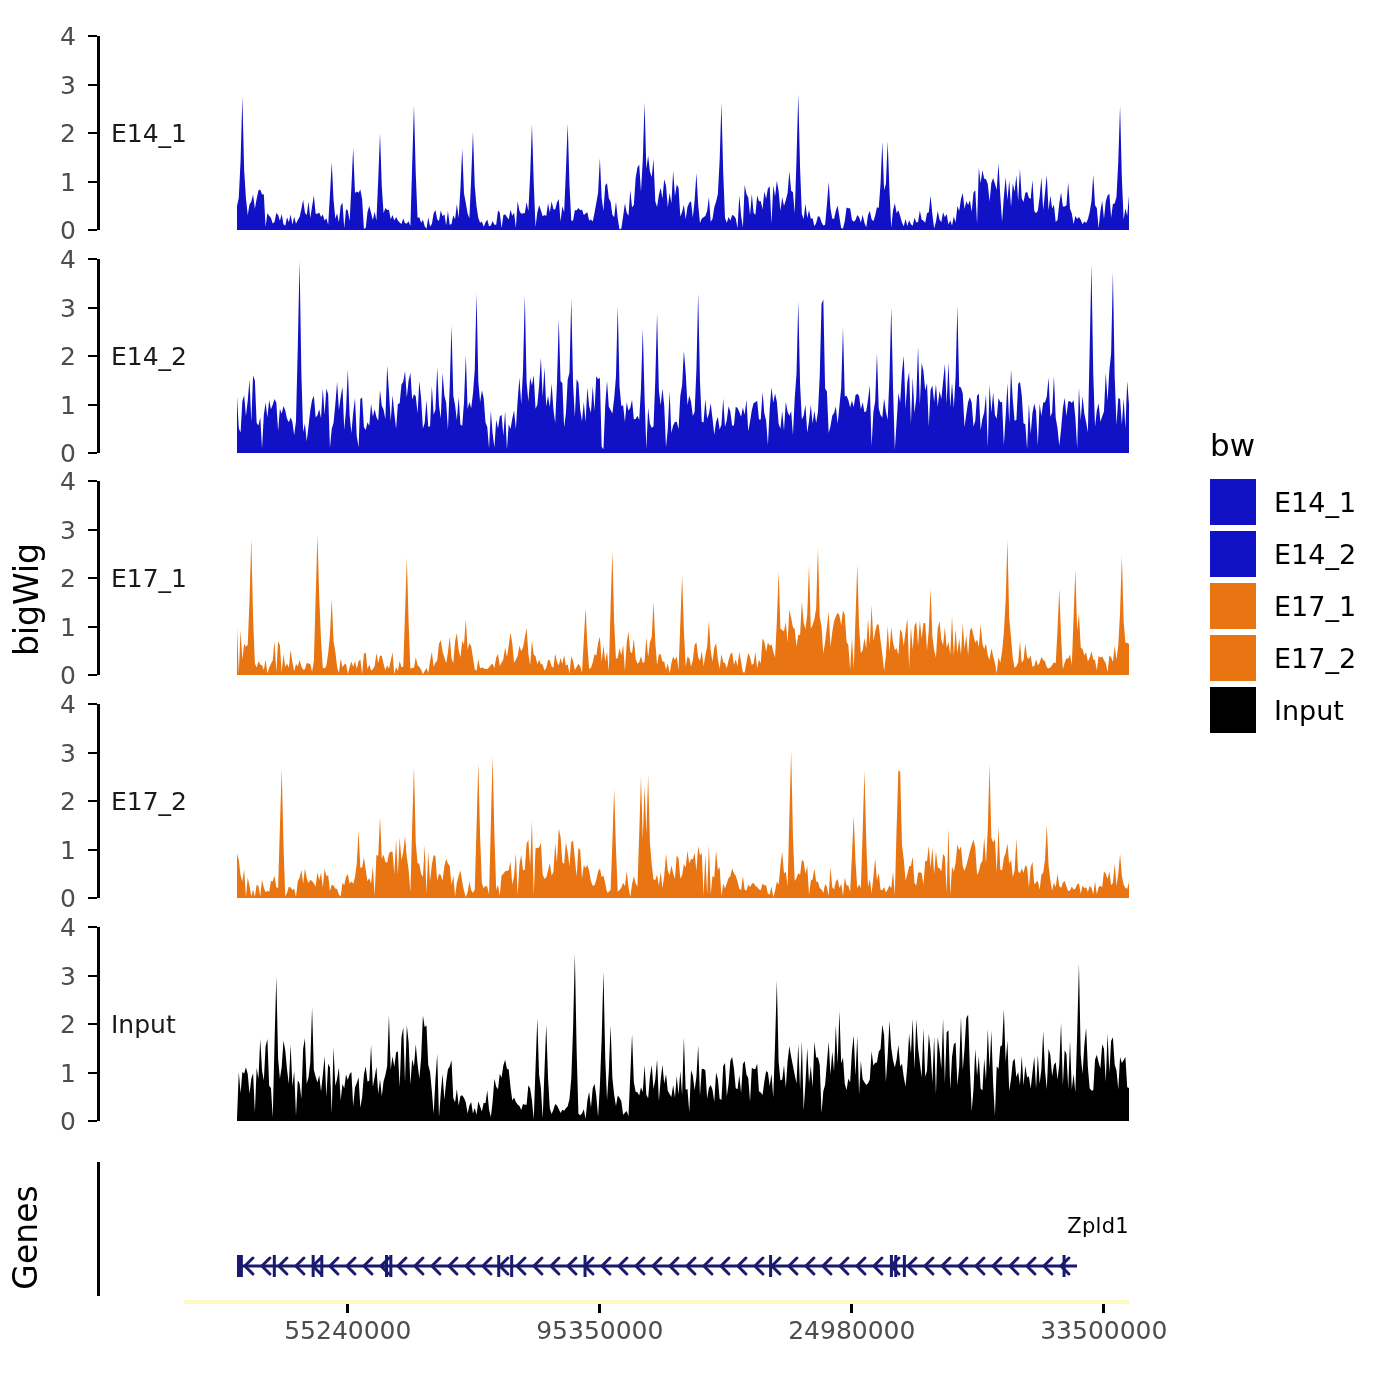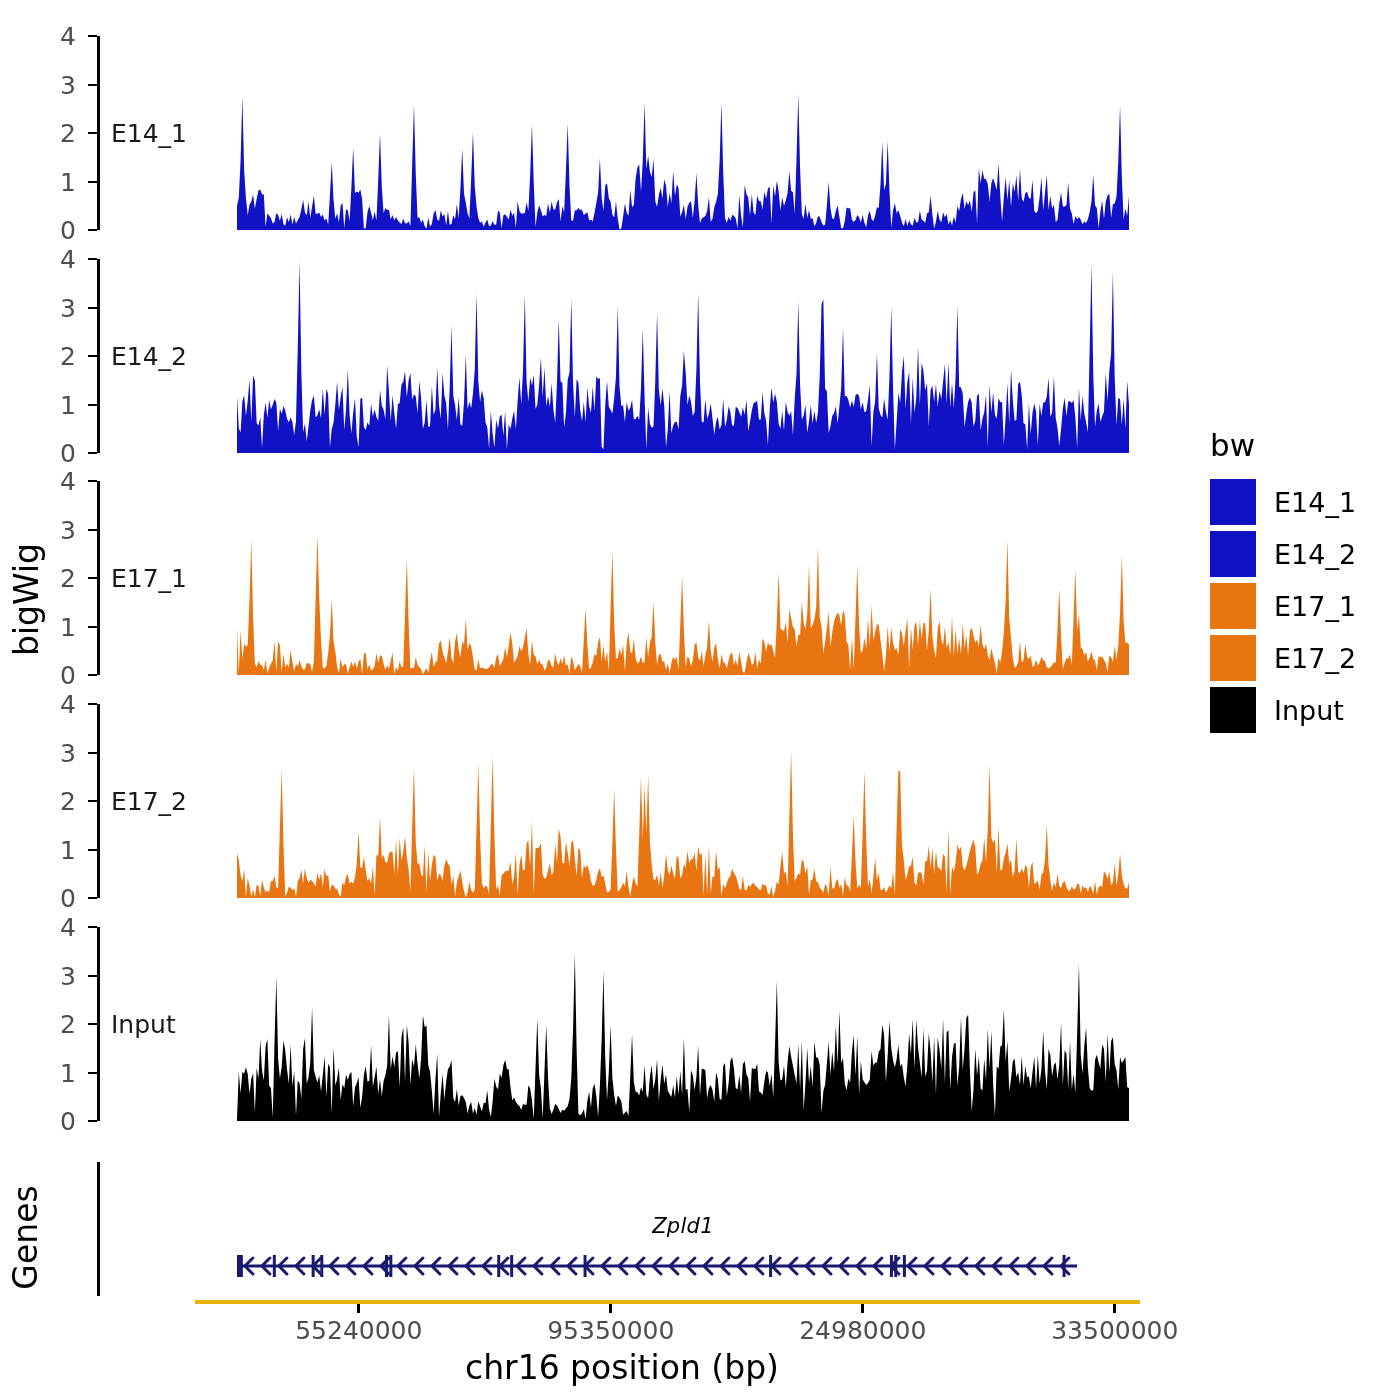--- a/index.html
+++ b/index.html
@@ -117,42 +117,41 @@
     left: 140px;
     top: 0px;
     width: 892px;
     height: 134px;
   }
   #gene-name {
     position: absolute;
     left: 0;
     top: 52px;
     width: 892px;
-    text-align: center;
+    text-align: right;
     font-size: 21px;
     color: #000000;
     letter-spacing: 0.3px;
-    font-style: italic;
   }
   #gene-svg {
     position: absolute;
     left: 0;
     top: 84px;
     width: 892px;
     height: 40px;
   }
 
   
   #x-axis {
     position: absolute;
-    left: 195px;
+    left: 184px;
     top: 1300px;
     width: 945px;
     height: 4px;
-    background: #eab308;
+    background: #fef9c3;
   }
   .x-tick {
     position: absolute;
     top: 4px;
     width: 3px;
     height: 9px;
     background: #000000;
   }
   .x-tick-label {
     position: absolute;
@@ -411,21 +410,20 @@
   <div id="x-axis">
       <div class="x-tick" style="left: 162.3px;"></div>
       <div class="x-tick-label" style="left: 163.8px;">55240000</div>
       <div class="x-tick" style="left: 414.3px;"></div>
       <div class="x-tick-label" style="left: 415.8px;">95350000</div>
       <div class="x-tick" style="left: 666.3px;"></div>
       <div class="x-tick-label" style="left: 667.8px;">24980000</div>
       <div class="x-tick" style="left: 918.3px;"></div>
       <div class="x-tick-label" style="left: 919.8px;">33500000</div>
     </div>
-  <div id="x-axis-title">chr16 position (bp)</div>
 
   <div id="legend">
     <div id="legend-title">bw</div>
     <div id="legend-items">
         <div class="legend-row">
           <div class="legend-swatch" style="background: rgb(17, 17, 198);"></div>
           <div class="legend-label">E14_1</div>
         </div>
         <div class="legend-row">
           <div class="legend-swatch" style="background: rgb(17, 17, 198);"></div>

